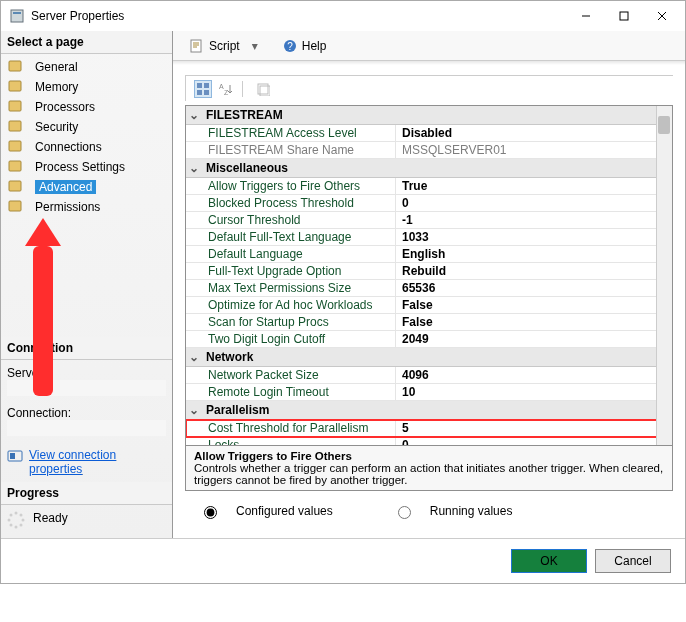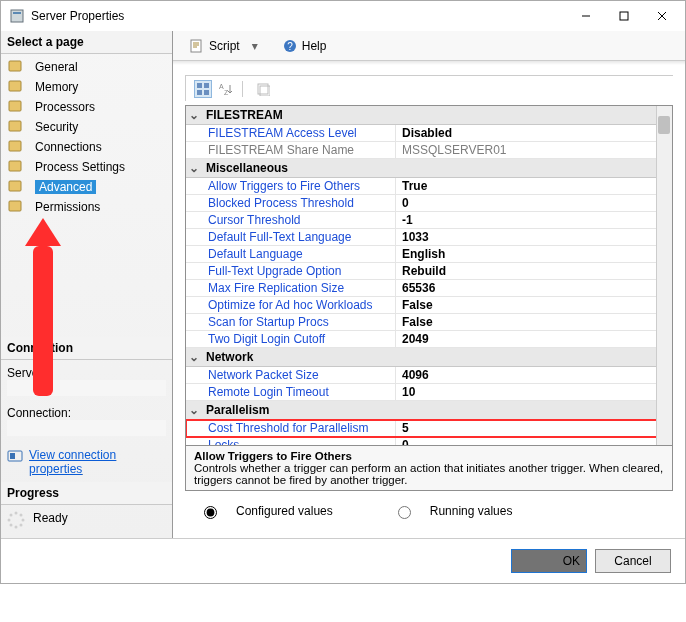--- a/index.html
+++ b/index.html
@@ -31,32 +31,32 @@
   .propstrip { height: 26px; display: flex; align-items: center; gap: 4px; padding: 0 8px; margin: 10px 12px 4px 12px; border-top:1px solid #ccc; border-left:1px solid #ccc; background:#fff;}
   .propstrip .ico { width: 18px; height: 18px; display:flex;align-items:center;justify-content:center; border:1px solid transparent;}
   .propstrip .ico.on { border:1px solid #8fb7de; background:#d8e8f5;}
   .grid { margin: 0 12px; border: 1px solid #8f8f8f; border-bottom:none; background: #fff; max-height: 340px; overflow:hidden auto; position:relative;}
   .grid .scroll-indicator { position:absolute; right:0; top:0; width:16px; height:100%; background:#f0f0f0; border-left:1px solid #ccc;}
   .grid .scroll-indicator .thumb { position:absolute; top:10px; right:2px; width:12px; height:18px; background:#c0c0c0; border-radius:2px;}
   .cat { background: #e8e8e8; font-weight: bold; padding: 2px 6px 2px 2px; border-bottom: 1px solid #c8c8c8; display:flex; align-items:center; gap:6px;}
   .cat .twisty { width:12px; text-align:center; color:#555;}
   .row { display: flex; border-bottom: 1px solid #e5e5e5; }
   .row.hl { outline: 2px solid #ff2d2d; outline-offset:-1px;}
-  .row .k { width: 210px; padding: 1px 6px 1px 22px; border-right: 1px solid #e5e5e5; color:#1d4ed8;}
+  .row .k { width: 210px; padding: 1px 6px 1px 22px; border-right: 1px solid #e5e5e5; color:#14532d;}
   .row .v { flex: 1; padding: 1px 6px; font-weight: bold; }
   .row.dim .k, .row.dim .v { color:#7d7d7d; font-weight:normal;}
   .row .v.plain { font-weight: normal; }
   .desc { margin: 0 12px; border: 1px solid #8f8f8f; border-top:1px solid #8f8f8f; padding: 4px 8px; background: #f7f7f7; font-size: 11.5px; }
   .desc .dt { font-weight: bold; }
   .radios { display: flex; gap: 60px; padding: 12px 26px; align-items:center;}
   .radio { display: inline-flex; align-items: center; gap: 16px; }
   .radio input { accent-color:#000;}
   .footer { border-top: 1px solid #ccc; padding: 10px 14px; display: flex; justify-content: flex-end; gap: 8px; }
   .btn { min-width: 76px; height: 24px; border: 1px solid #888; background: #e8e8e8; font-size: 12px; }
-  .btn.primary { border: 1.5px solid #1e74d2; background: #737373; text-align: right; }
+  .btn.primary { border: 1.5px solid #1e74d2; background: #15803d; }
   .shade { height:4px; background:linear-gradient(#e7e7e7,#fff);}
 </style>
 </head>
 <body>
 
 <div class="window">
 
   <div class="titlebar">
     <span class="ticon">
       <svg viewBox="0 0 16 16">
@@ -282,21 +282,21 @@
           </div>
           <div class="row">
             <div class="k">Default Language</div>
             <div class="v">English</div>
           </div>
           <div class="row">
             <div class="k">Full-Text Upgrade Option</div>
             <div class="v">Rebuild</div>
           </div>
           <div class="row">
-            <div class="k">Max Fire Replication Size</div>
+            <div class="k">Max Text Permissions Size</div>
             <div class="v">65536</div>
           </div>
           <div class="row">
             <div class="k">Optimize for Ad hoc Workloads</div>
             <div class="v">False</div>
           </div>
           <div class="row">
             <div class="k">Scan for Startup Procs</div>
             <div class="v">False</div>
           </div>

